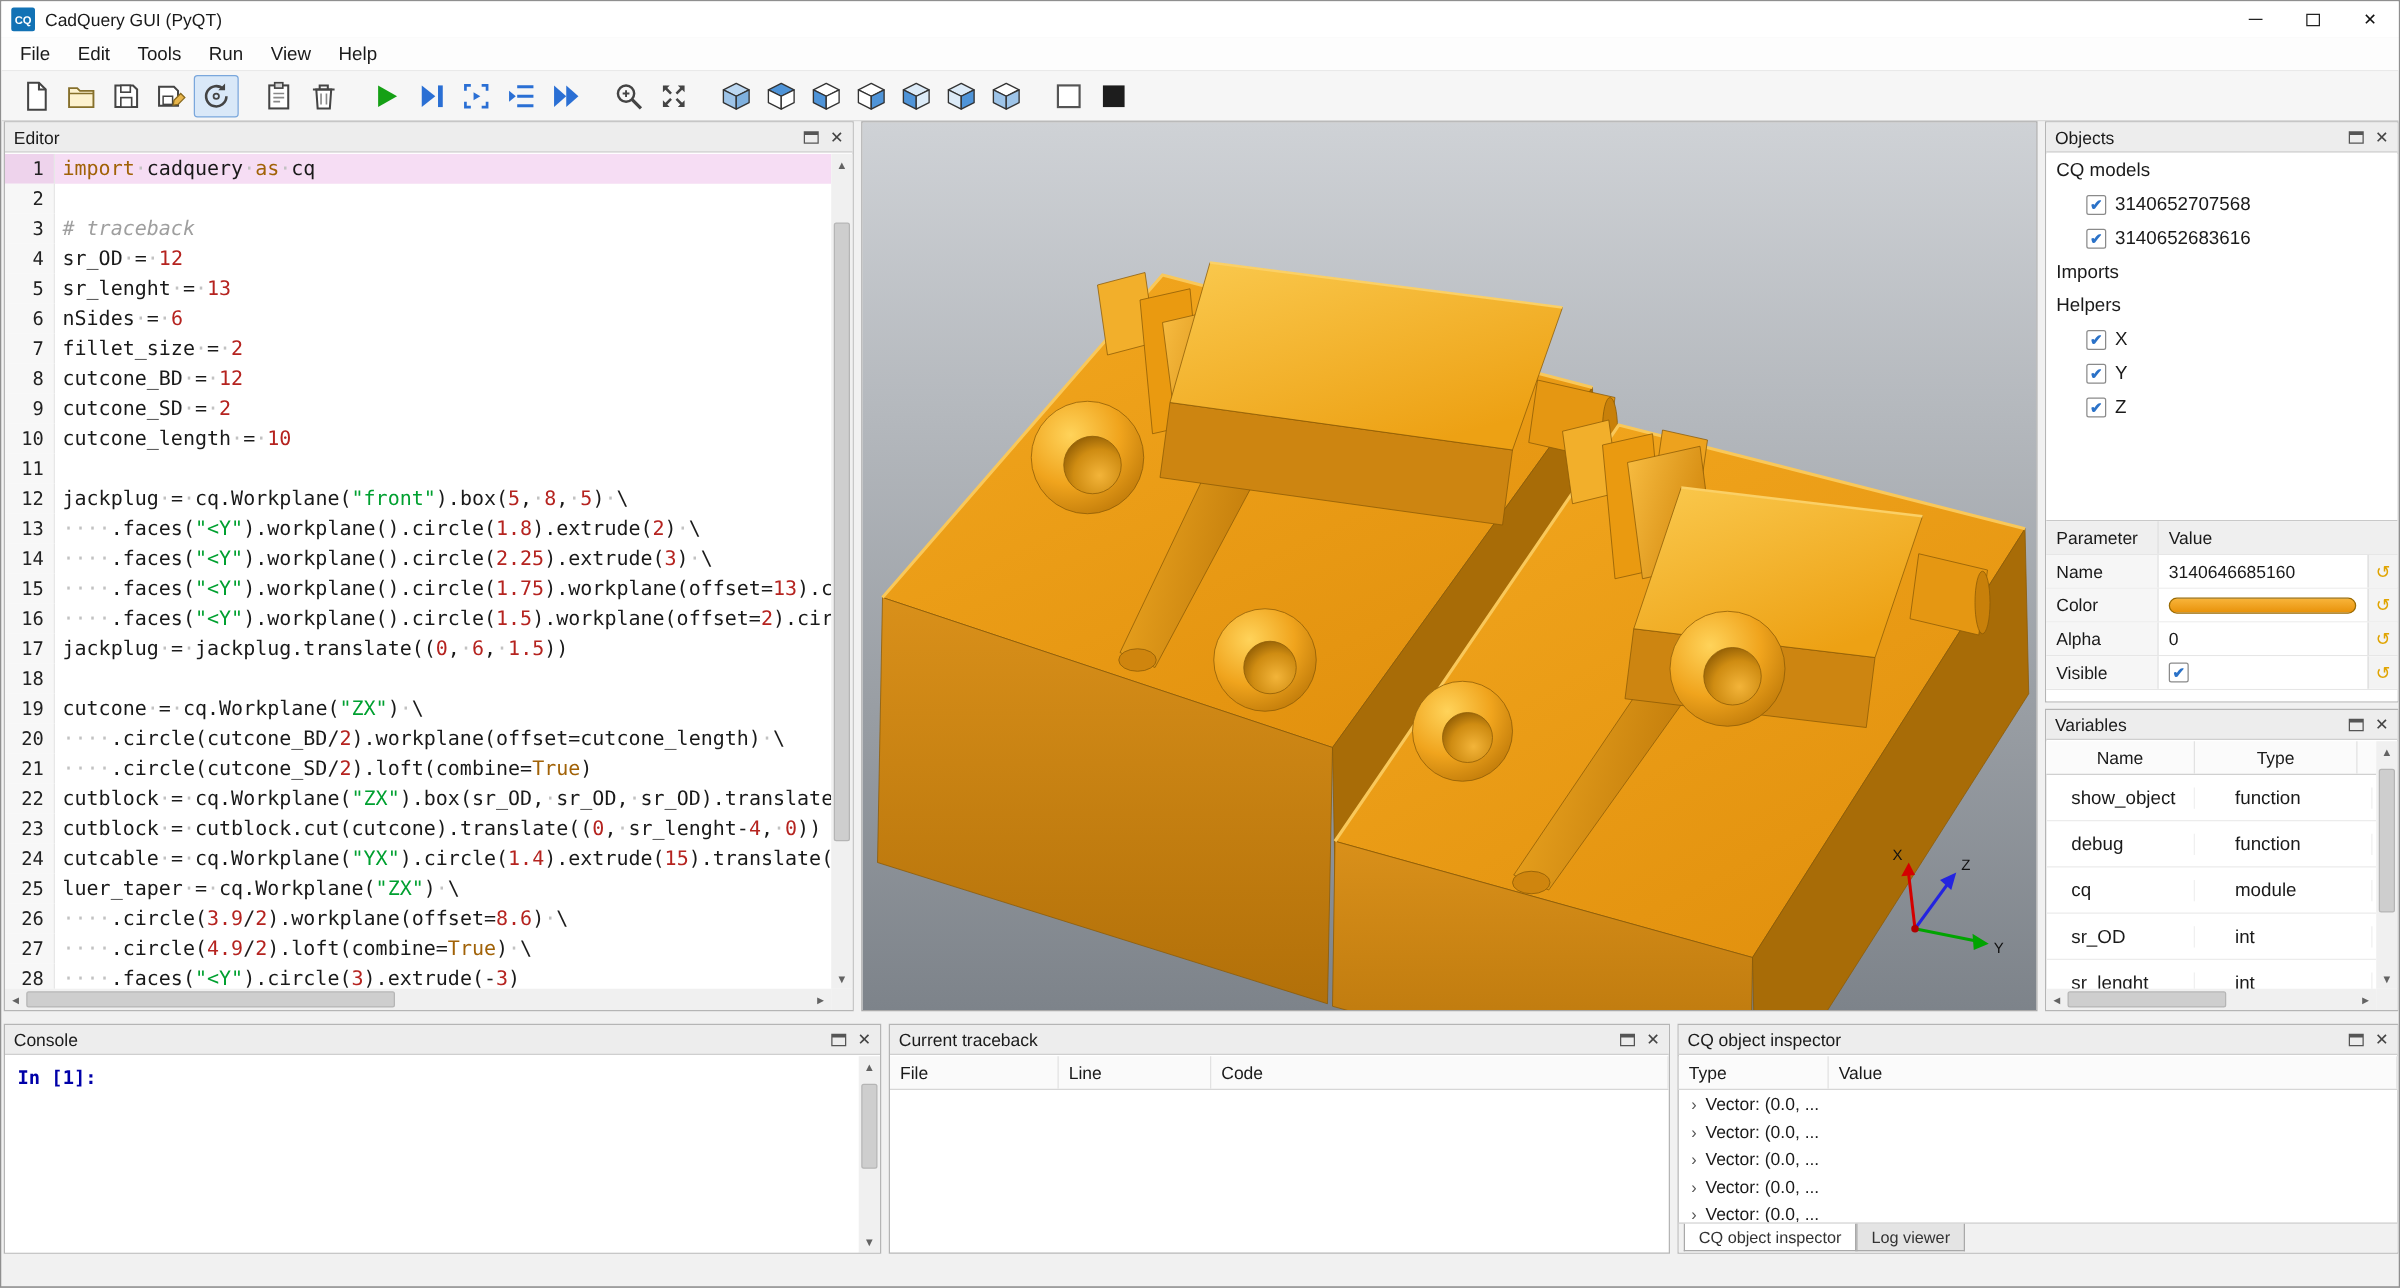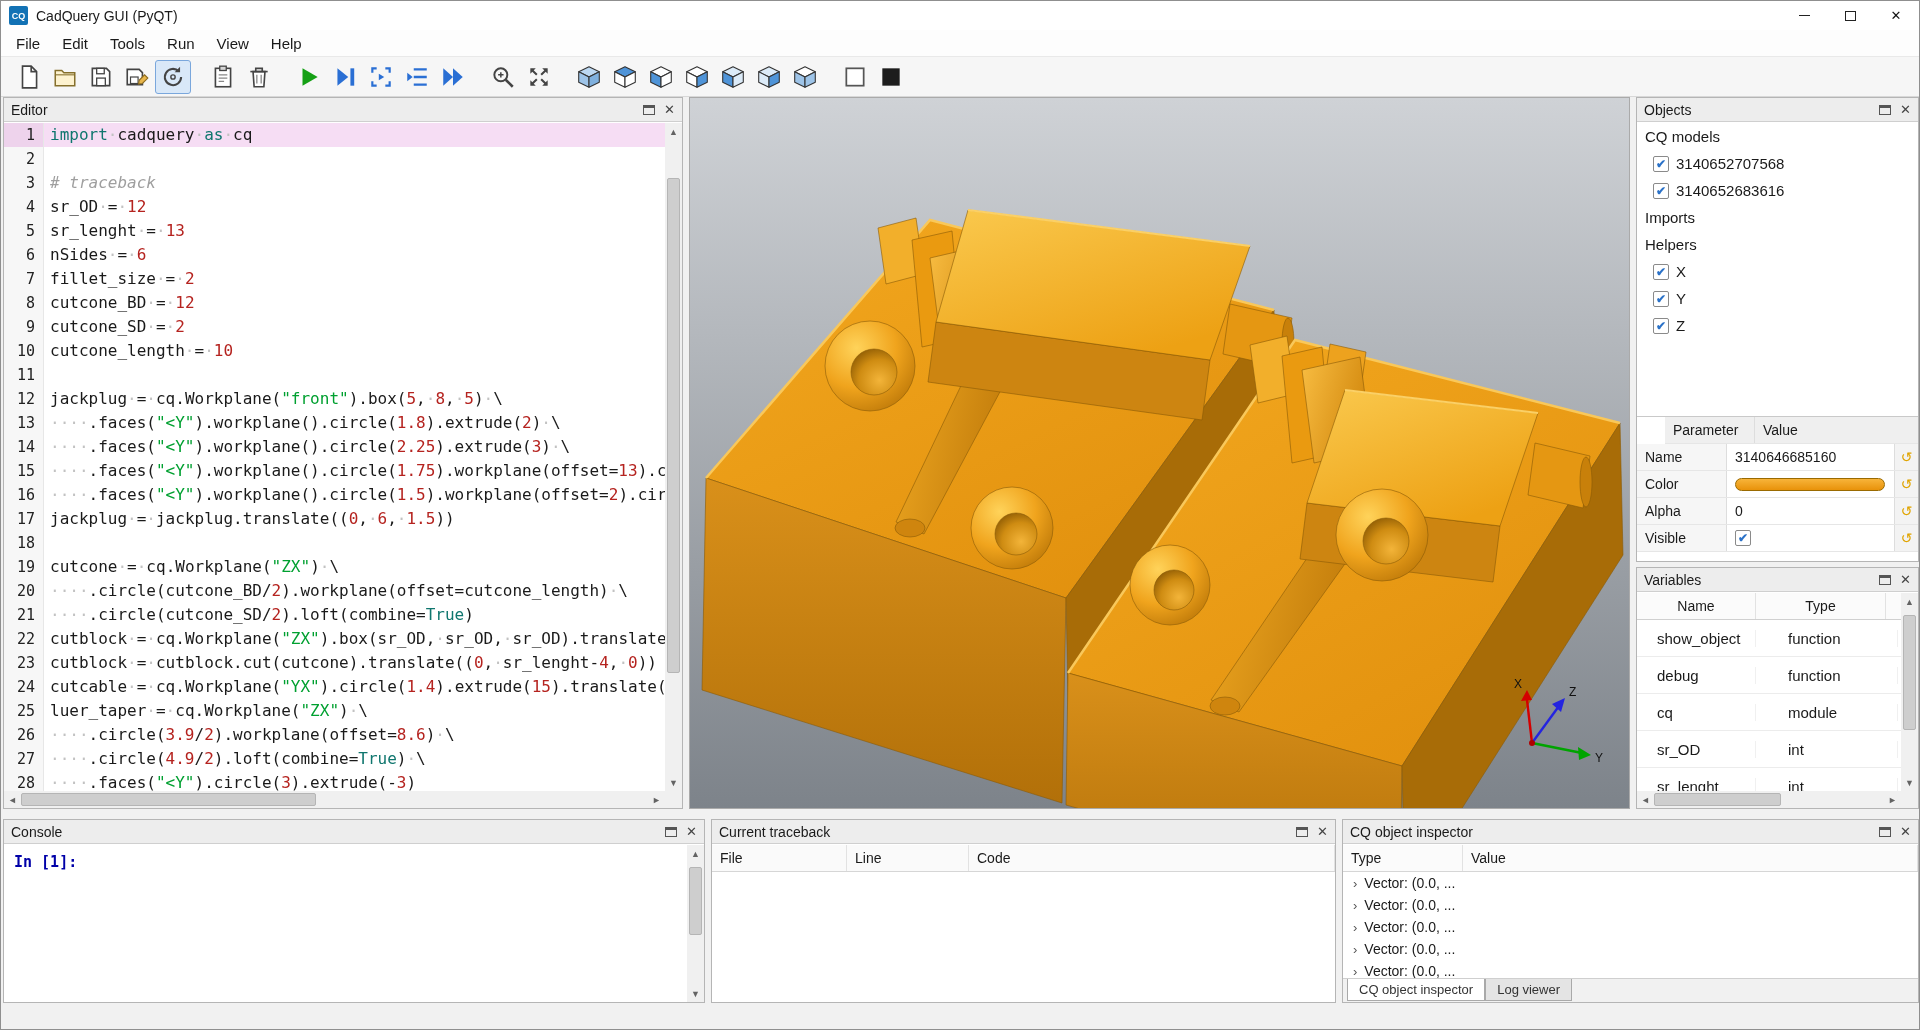--- a/index.html
+++ b/index.html
@@ -46,44 +46,44 @@
   .sb-corner { position:absolute; width:17px; height:17px; background:#f0f0f0; }
 
   
   #editor-dock { left:2px; top:96px; width:680px; height:712px; }
   .editor-body { position:absolute; left:0; top:25px; right:17px; bottom:17px; overflow:hidden; background:#fff; }
   .cl { display:flex; height:24px; line-height:24px; font-family:"DejaVu Sans Mono", monospace; font-size:16px; white-space:pre; }
   .cl .ln { flex:none; width:40px; padding-right:8px; text-align:right; font-size:15px; color:#222; background:#f7f7f7; border-right:1px solid #e7e7e7; }
   .cl .ct { flex:1; padding-left:6px; overflow:hidden; }
   .cl.hl .ct { background:#f6ddf4; }
   .cl.hl .ln { background:#eed3ec; }
-  .tk-k { color:#0f766e; }
+  .tk-k { color:#a16207; }
   .tk-i { color:#1a1a1a; }
   .tk-s { color:#00a030; }
   .tk-n { color:#b5231f; }
   .tk-c { color:#9f9f9f; font-style:italic; }
   .tk-w { color:#c2c2c2; }
   #editor-vsb { right:0; top:25px; bottom:17px; }
   #editor-hsb { left:0; bottom:0; right:17px; }
   #editor-dock .sb-corner { right:0; bottom:0; }
 
   
   #viewport { position:absolute; left:688px; top:96px; width:941px; height:712px; border:1px solid #aaaaaa; }
   #viewport svg { display:block; }
 
   
   #objects-dock { left:1635px; top:96px; width:283px; height:465px; }
   .objects-tree { position:absolute; left:0; top:25px; right:0; height:294px; overflow:hidden; background:#fff; }
   .trow { height:27px; display:flex; align-items:center; gap:7px; font-size:15px; padding-left:8px; }
-  .trow.child { padding-left:16px; }
+  .trow.child { padding-left:32px; }
   .cb { width:16px; height:16px; border:1px solid #8a8a8a; border-radius:2px; background:#fff; display:inline-flex; align-items:center; justify-content:center; flex:none; }
   .cb.on::after { content:"✔"; color:#2b72c8; font-size:12px; font-weight:bold; line-height:1; }
   .props { position:absolute; left:0; right:0; bottom:0; height:145px; border-top:1px solid #c9c9c9; background:#fff; }
   .prow { display:flex; height:27px; align-items:stretch; border-bottom:1px solid #e6e6e6; font-size:14px; }
-  .prow.head { background:#efefef; font-size:14px;margin-left:28px; }
+  .prow.head { background:#efefef; font-size:14px; }
   .pcell-label { width:90px; background:#f6f6f6; border-right:1px solid #dddddd; display:flex; align-items:center; padding-left:8px; flex:none; }
   .prow.head .pcell-label { background:#efefef; }
   .pcell-value { flex:1; display:flex; align-items:center; padding-left:8px; background:#fff; overflow:hidden; }
   .prow.head .pcell-value { background:#efefef; }
   .pcell-reset { width:24px; flex:none; background:#f3f3f3; border-left:1px solid #dddddd; display:flex; align-items:center; justify-content:center; }
   .reset-glyph { color:#e0a400; font-size:14px; line-height:1; }
   .color-swatch { width:150px; height:13px; border-radius:7px; border:1px solid #9a6a00; }
 
   
   #variables-dock { left:1635px; top:566px; width:283px; height:242px; }

